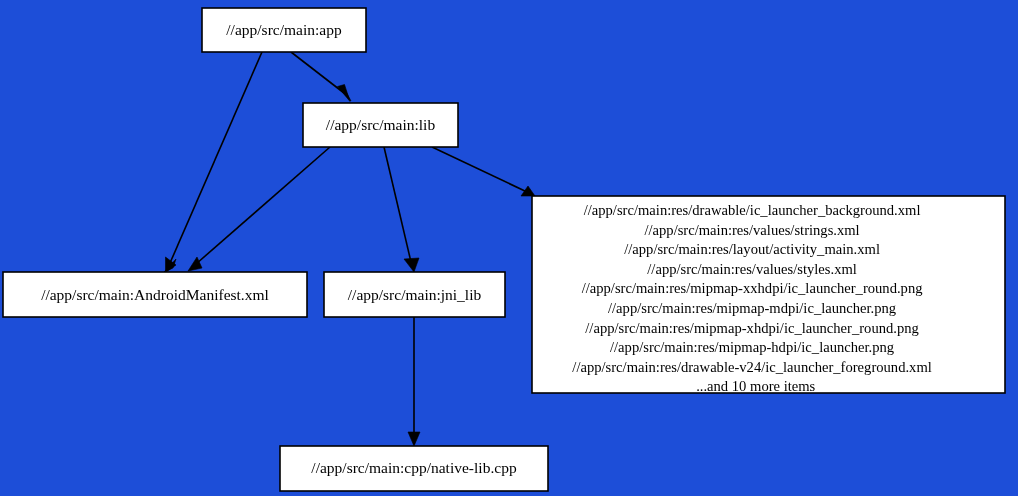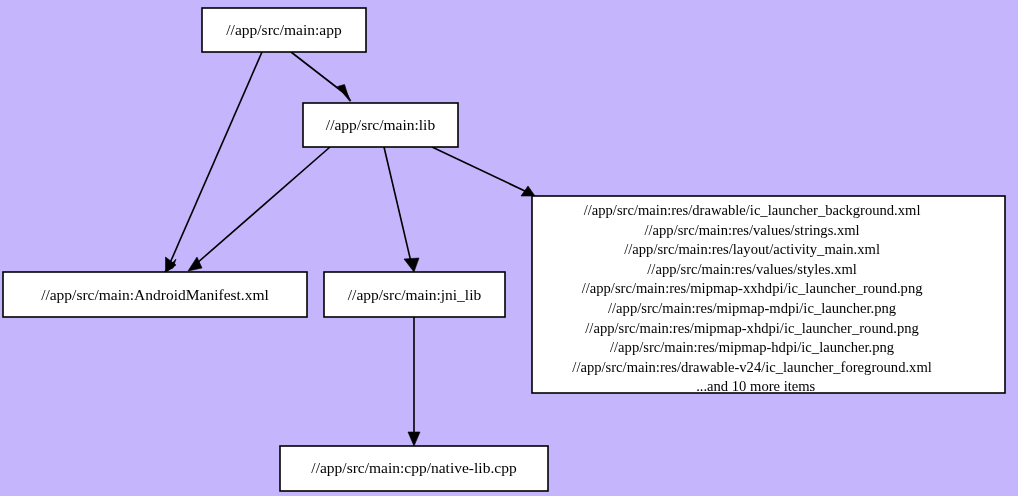--- a/index.html
+++ b/index.html
@@ -4,21 +4,21 @@
 <style>
   html, body {
     margin: 0;
     padding: 0;
     background: #ffffff;
   }
   #canvas {
     position: relative;
     width: 1018px;
     height: 496px;
-    background: #c4b5fd;
+    background: #1d4ed8;
     overflow: hidden;
     font-family: "Liberation Serif", "DejaVu Serif", serif;
     text-decoration: underline;
   }
   svg#graph {
     position: absolute;
     top: 0;
     left: 0;
     width: 1018px;
     height: 496px;

